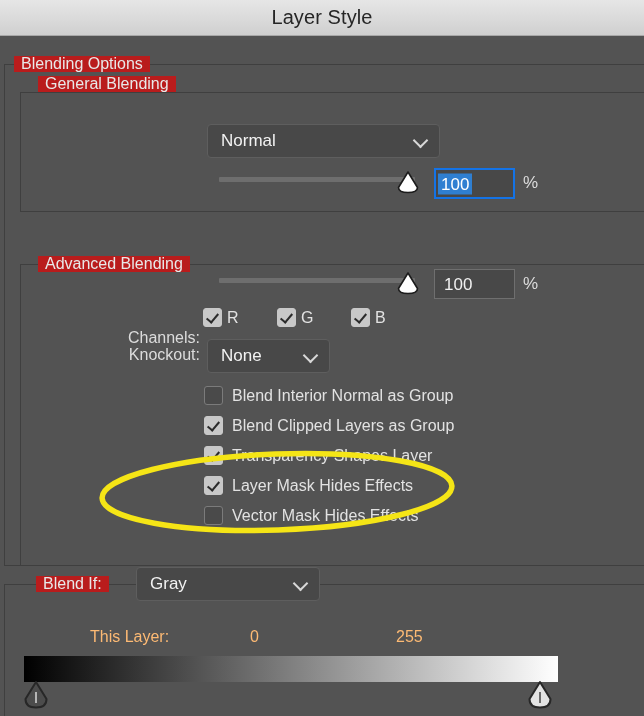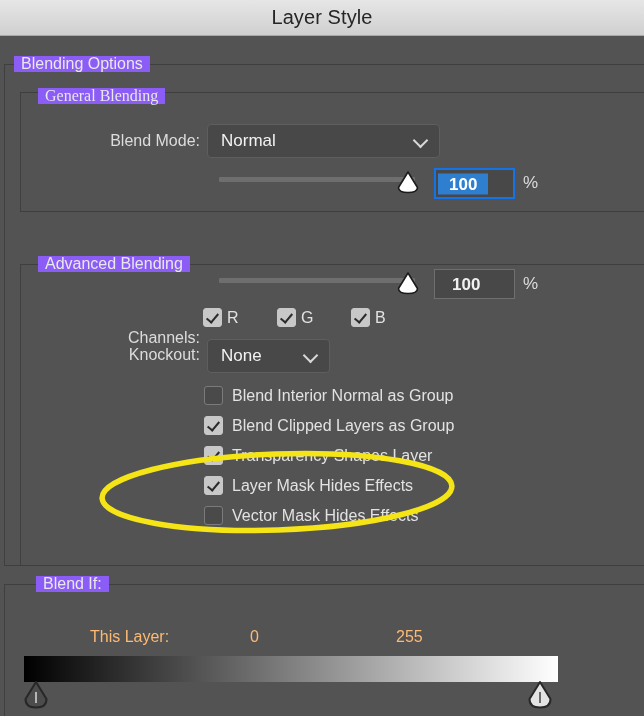--- a/index.html
+++ b/index.html
@@ -56,21 +56,21 @@
   
   .fieldset {
     position: absolute;
     box-sizing: border-box;
     border: 1px solid #3f3f3f;
     border-right: none;
   }
 
   .legend {
     position: absolute;
-    background: #8b5cf6;
+    background: #b91c1c;
     color: #e8e8e8;
     font-size: 16px;
     line-height: 16px;
     padding: 0 7px;
     white-space: nowrap;
   }
 
   
   .row-label {
     position: absolute;
@@ -141,23 +141,22 @@
   }
   .numfield.focused {
     border: 2px solid #1473e6;
     background: #484848;
   }
   .numfield .numval {
     position: absolute;
     left: 2px;
     top: 50%;
     transform: translateY(-50%);
-    padding: 1px 11px;
+    padding: 1px 3px;
     line-height: 19px;
-    font-weight: bold;
   }
   .numfield.focused .numval {
     background: #2f7fd1;
     color: #ffffff;
   }
   .pct {
     position: absolute;
     color: #dcdcdc;
     font-size: 17px;
     line-height: 18px;
@@ -249,23 +248,22 @@
   <div id="titlebar">
     <div class="title-text">Layer Style</div>
   </div>
 
   <div id="body-area">
 
     <div class="fieldset" style="left:4px; top:28px; width:648px; height:502px;"></div>
     <div class="legend" style="left:14px; top:20px;">Blending Options</div>
 
     <div class="fieldset" style="left:20px; top:56px; width:632px; height:120px;"></div>
-    <div class="legend" style="left:38px; top:52px;font-family:Liberation Serif, serif;">General Blending</div>
-
-    <div class="row-label" style="left:40px; top:96px; width:160px;">Blend Mode:</div>
+    <div class="legend" style="left:38px; top:40px;">General Blending</div>
+
     <div class="select" style="left:207px; top:88px; width:233px; height:34px;">
       <span class="sel-text">Normal</span>
       <span class="chev"></span>
     </div>
 
     <div class="slider-track" style="left:219px; top:141px; width:196px;"></div>
     <div class="slider-thumb" style="left:396px; top:134px;">
       <svg width="24" height="24" viewBox="0 0 24 24">
         <path d="M12 2 L21.5 17.5 Q21.5 22.5 12 22.5 Q2.5 22.5 2.5 17.5 Z" fill="#ffffff" stroke="#1c1c1c" stroke-width="1.6" stroke-linejoin="round"></path>
       </svg>
@@ -325,20 +323,24 @@
       <span class="cbox on"></span>
       <span class="cblabel">Layer Mask Hides Effects</span>
     </div>
     <div class="cbrow" style="left:204px; top:470px;">
       <span class="cbox off"></span>
       <span class="cblabel">Vector Mask Hides Effects</span>
     </div>
 
     <div class="fieldset" style="left:4px; top:548px; width:648px; height:160px;"></div>
     <div class="legend" style="left:36px; top:540px;">Blend If:</div>
+    <div class="select" style="left:136px; top:531px; width:184px; height:34px;">
+      <span class="sel-text">Gray</span>
+      <span class="chev"></span>
+    </div>
 
     <div class="grad-label" style="left:90px; top:592px;">This Layer:</div>
     <div class="grad-label" style="left:250px; top:592px;">0</div>
     <div class="grad-label" style="left:396px; top:592px;">255</div>
 
     <div class="gradbar" style="left:24px; top:620px; width:534px; height:26px;"></div>
 
     <div class="grad-handle" style="left:23px; top:644px;">
       <svg width="26" height="30" viewBox="0 0 26 30">
         <path d="M13 2 L23.5 19 Q23.5 27.5 13 27.5 Q2.5 27.5 2.5 19 Z" fill="#4c4c4c" stroke="#272727" stroke-width="2" stroke-linejoin="round"></path>

